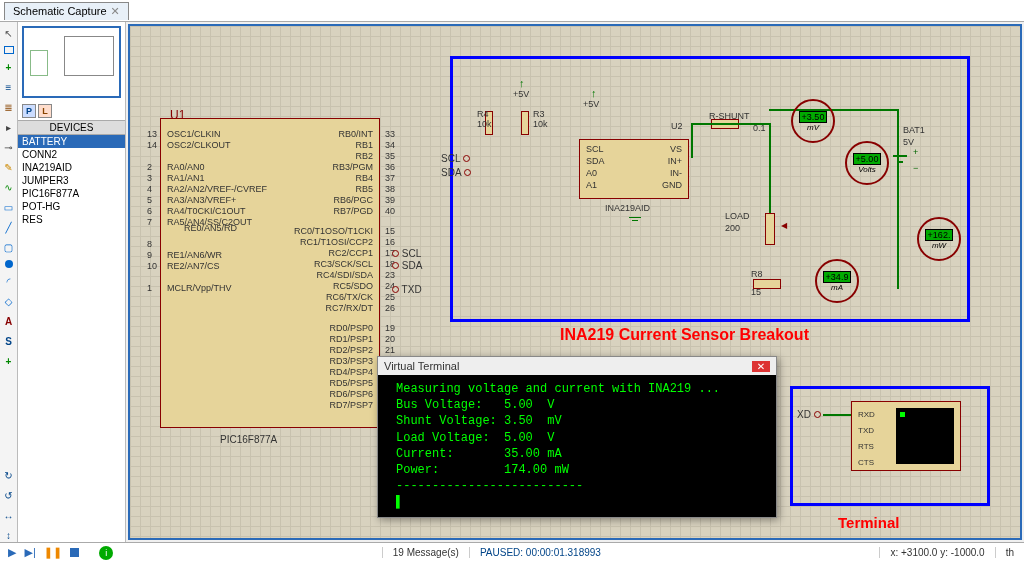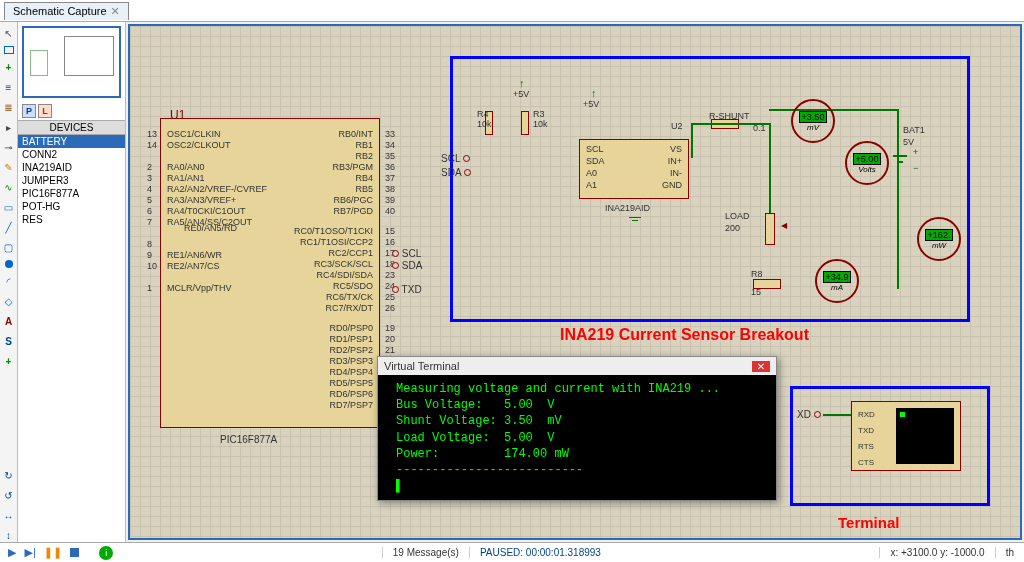--- a/index.html
+++ b/index.html
@@ -327,20 +327,21 @@
       <div class="vterm">
         <div class="vterm-title">
           <span>Virtual Terminal</span>
           <span class="vterm-close">✕</span>
         </div>
         <div class="vterm-body">
           <div class="row">Measuring voltage and current with INA219 ...</div>
           <div class="row">Bus Voltage:   5.00  V</div>
           <div class="row">Shunt Voltage: 3.50  mV</div>
           <div class="row">Load Voltage:  5.00  V</div>
+          <div class="row">Current:       35.00 mA</div>
           <div class="row">Power:         174.00 mW</div>
           <div class="row">--------------------------</div>
           <div class="row">▌</div>
         </div>
       </div>
     </div>
   </div>
 
   <div class="statusbar">
     <div class="sim-ctrl">

